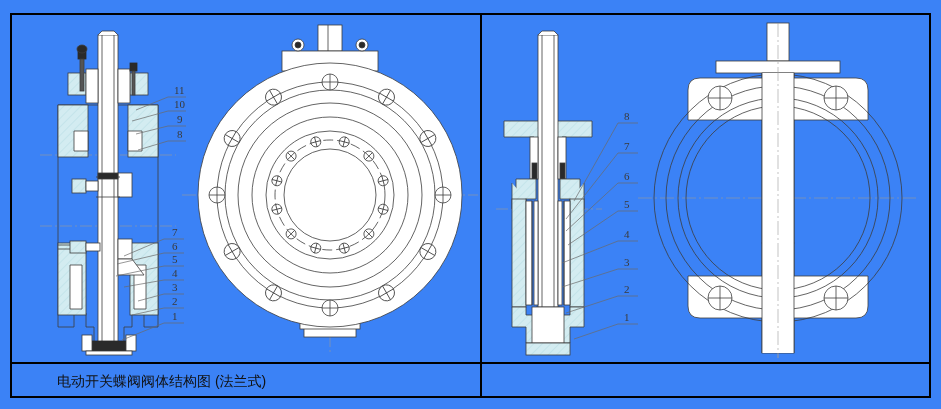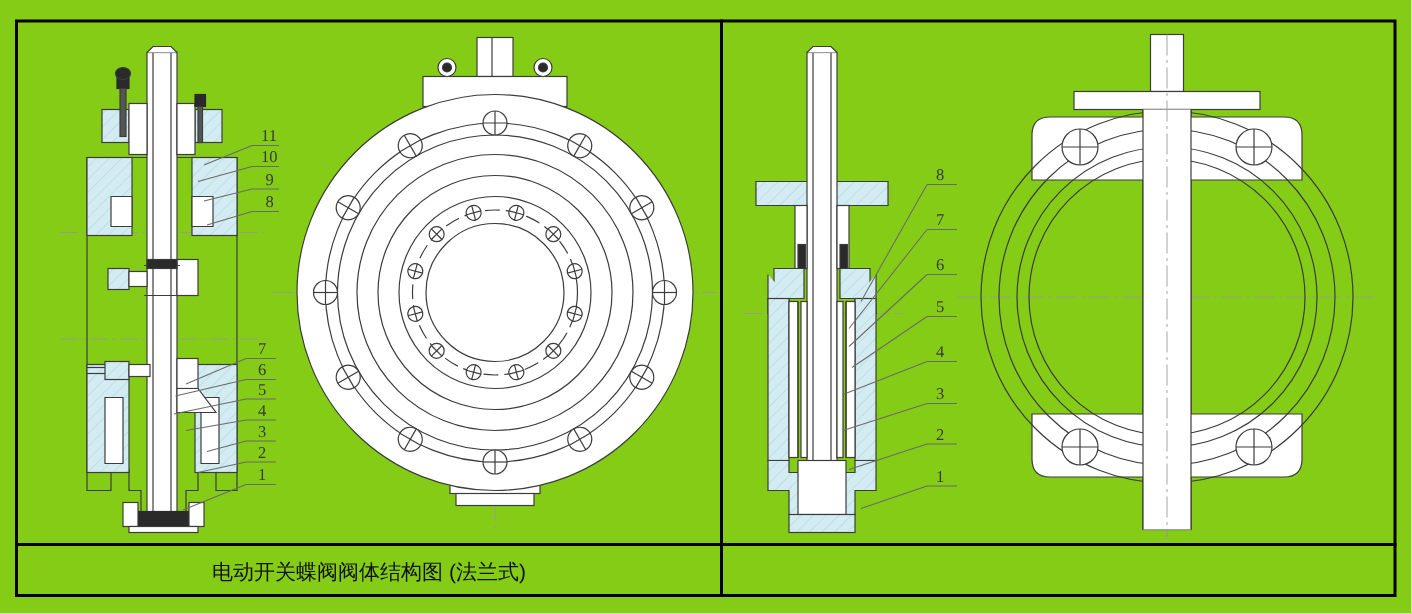--- a/index.html
+++ b/index.html
@@ -5,21 +5,21 @@
   html, body {
     margin: 0;
     padding: 0;
     background: #ffffff;
     font-family: "Liberation Sans", sans-serif;
   }
   #page {
     position: relative;
     width: 941px;
     height: 409px;
-    background: #84cc16;
+    background: #3b82f6;
     overflow: hidden;
   }
   #frame {
     position: absolute;
     left: 10px;
     top: 13px;
     width: 921px;
     height: 385px;
     border: 2px solid #000000;
     box-sizing: border-box;
@@ -38,24 +38,25 @@
     top: 362px;
     width: 921px;
     height: 0;
     border-top: 2px solid #000000;
   }
   .caption {
     position: absolute;
     top: 364px;
     height: 34px;
     line-height: 34px;
-    text-align: center;
+    text-align: left;
     font-size: 14px;
     color: #111111;
     white-space: nowrap;
+    padding-left: 45px;
   }
   #caption-left  { left: 12px;  width: 468px; }
   #caption-right { left: 482px; width: 447px; }
   .figure {
     position: absolute;
     top: 13px;
     height: 349px;
   }
   #figure-left  { left: 12px;  width: 468px; }
   #figure-right { left: 482px; width: 447px; }

